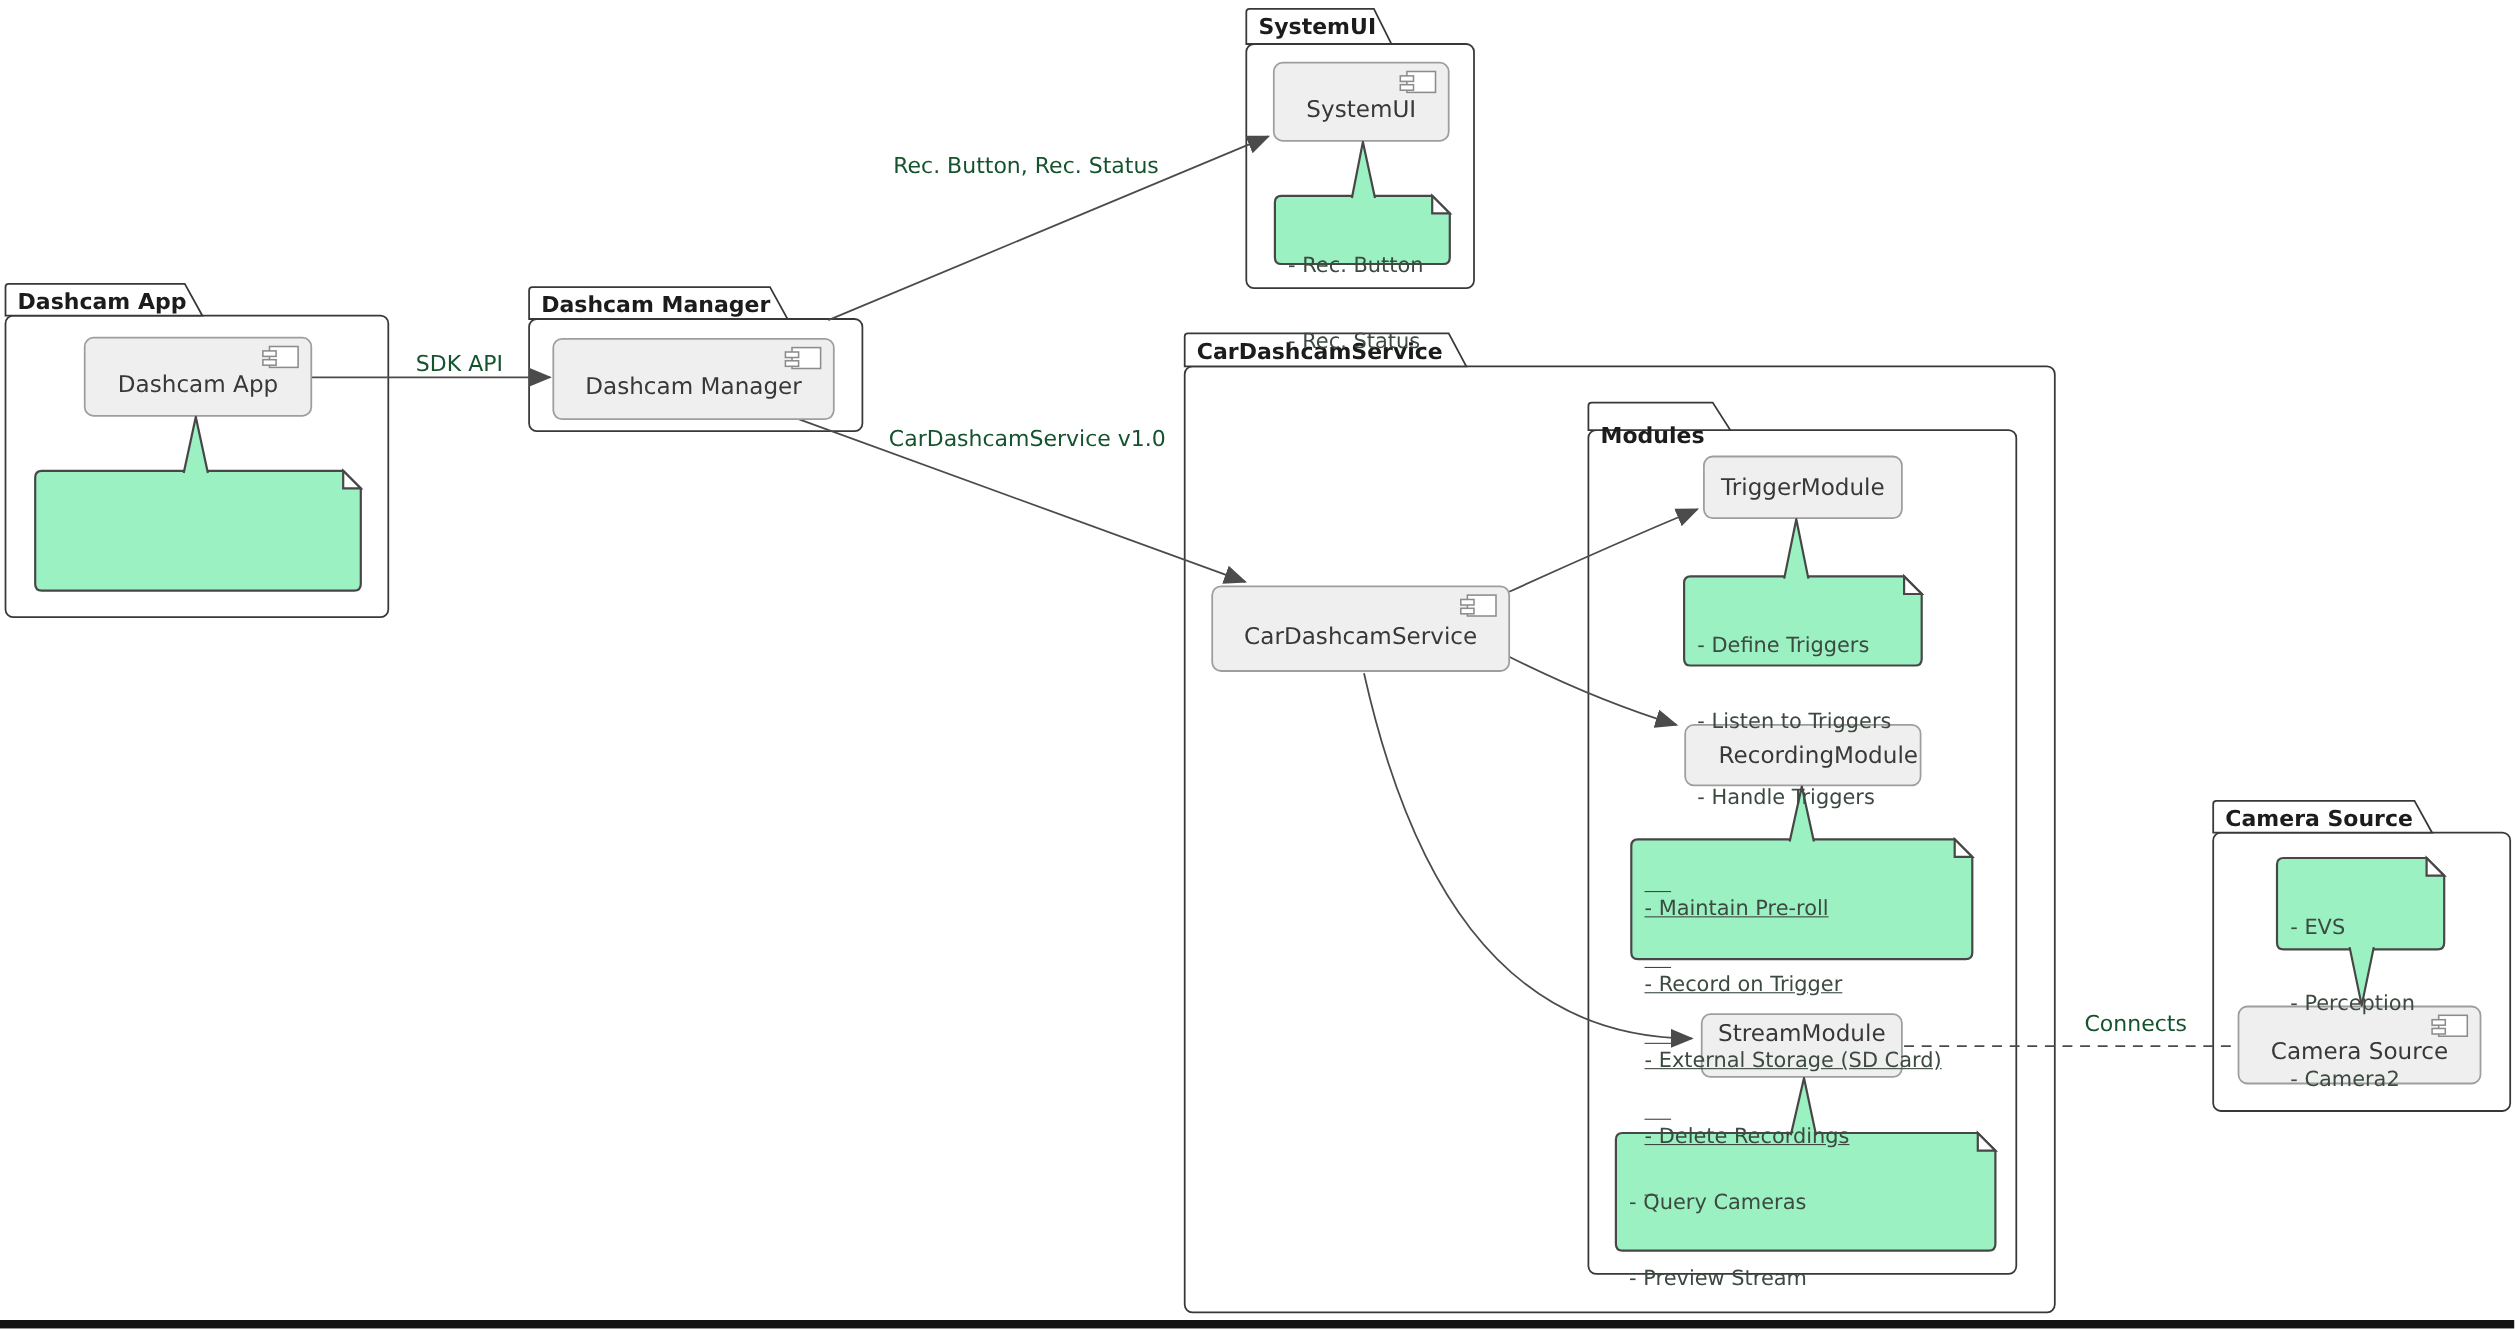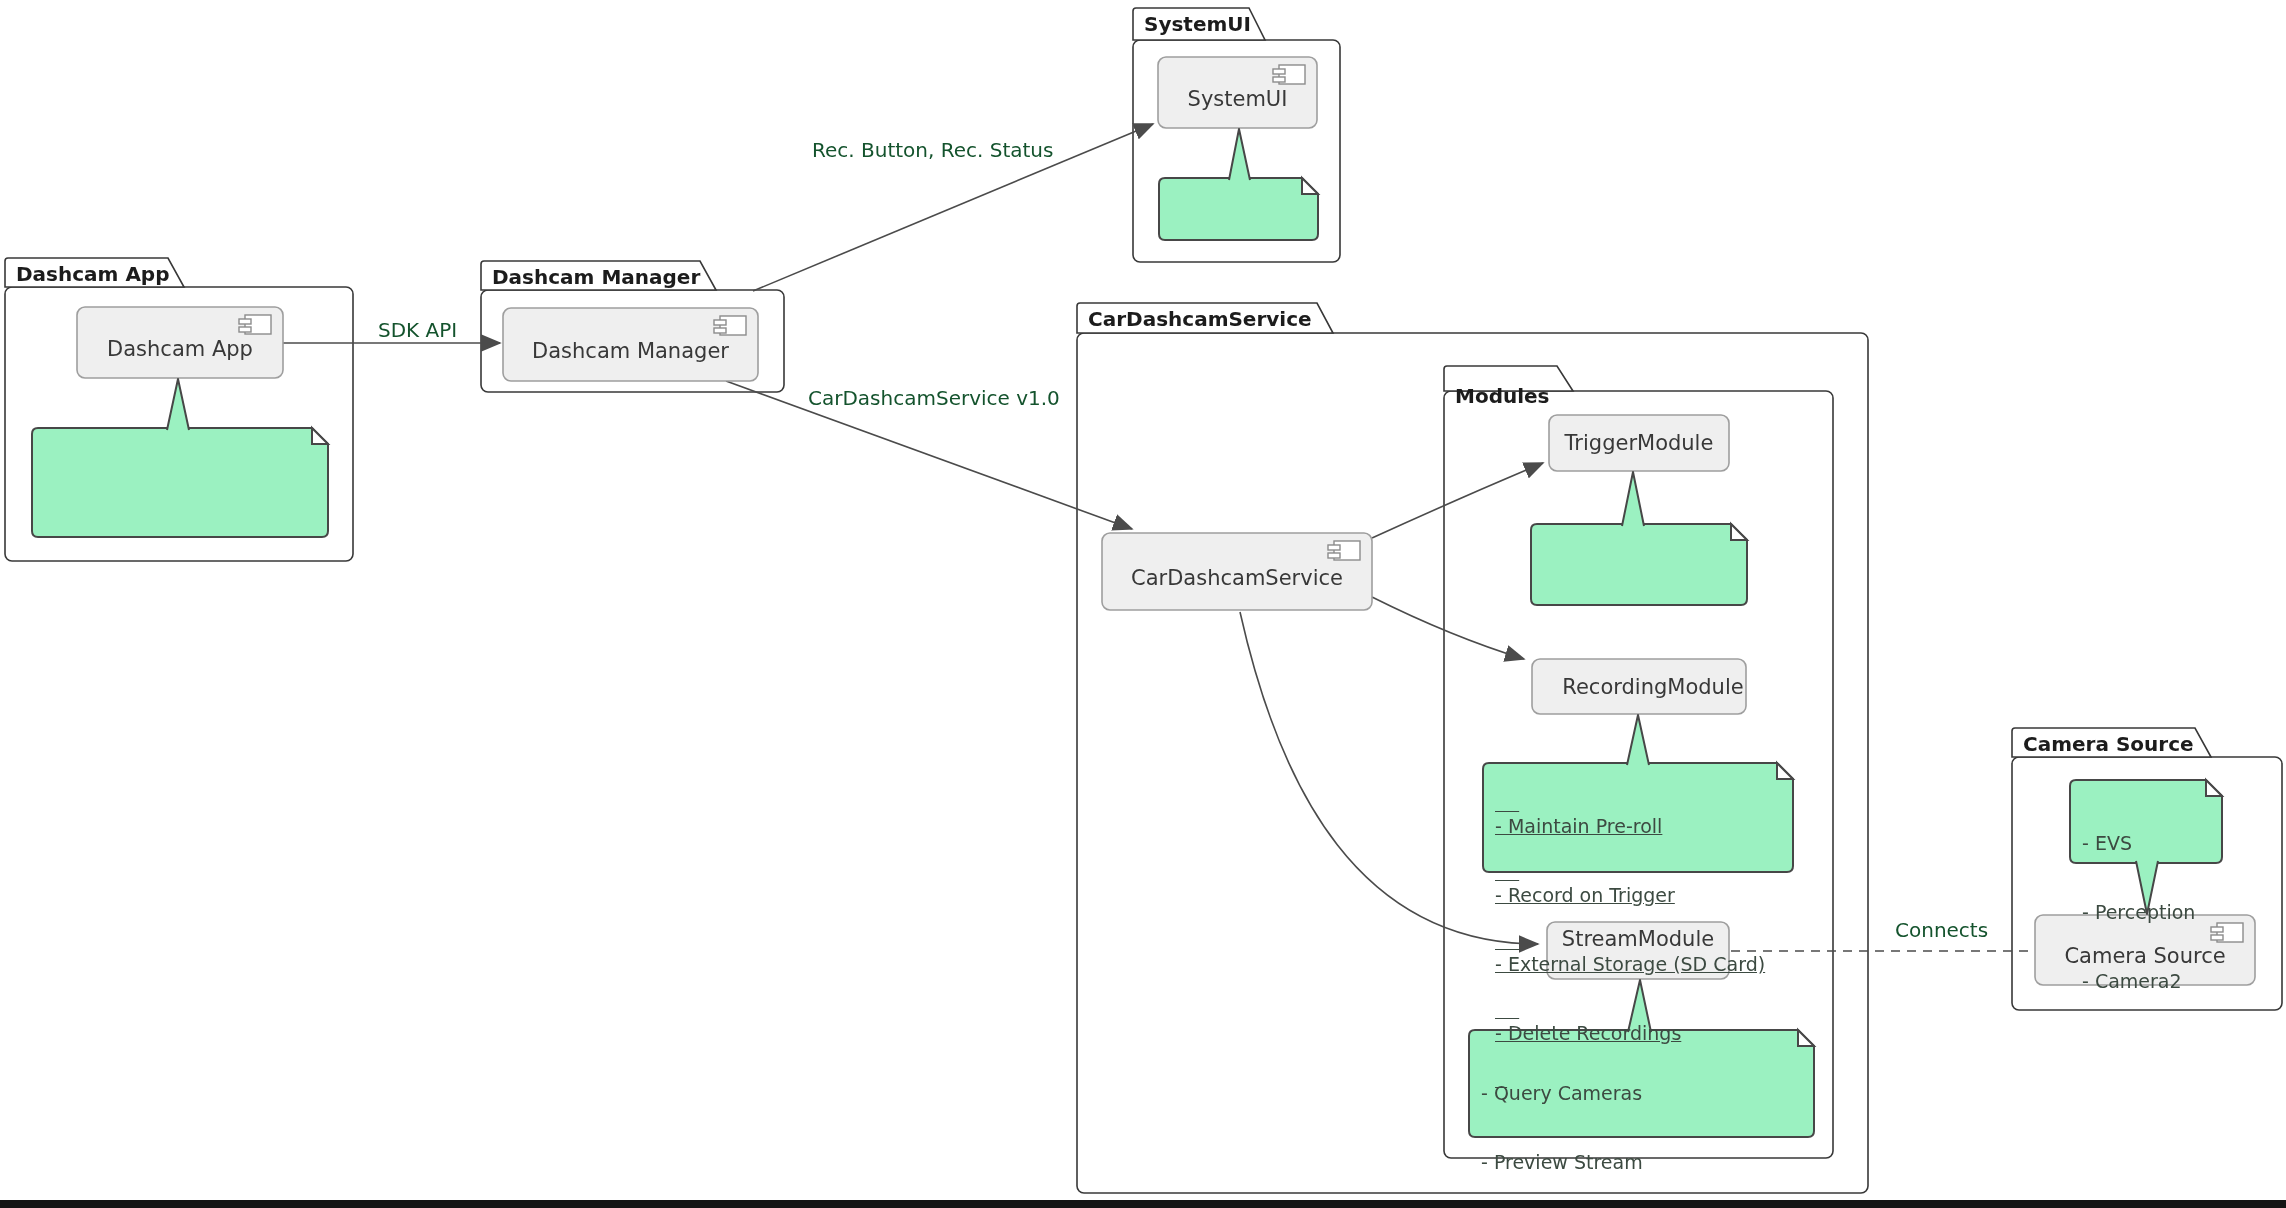--- a/index.html
+++ b/index.html
@@ -151,20 +151,29 @@
 
   <div class="comp-label has-icon" style="left:77px;top:307px;width:206px;height:71px;">Dashcam App</div>
   <div class="comp-label has-icon" style="left:503px;top:308px;width:255px;height:73px;">Dashcam Manager</div>
   <div class="comp-label has-icon" style="left:1158px;top:57px;width:159px;height:71px;">SystemUI</div>
   <div class="comp-label has-icon" style="left:1102px;top:533px;width:270px;height:77px;">CarDashcamService</div>
   <div class="comp-label" style="left:1549px;top:415px;width:180px;height:56px;">TriggerModule</div>
   <div class="comp-label" style="left:1532px;top:659px;width:242px;height:55px;">RecordingModule</div>
   <div class="comp-label" style="left:1547px;top:910px;width:182px;height:57px;">StreamModule</div>
   <div class="comp-label has-icon" style="left:2035px;top:915px;width:220px;height:70px;">Camera Source</div>
 
+  <div class="note-text" style="left:1171px;top:184px;">
+    <div>- Rec. Button</div>
+    <div>- Rec. Status</div>
+  </div>
+  <div class="note-text" style="left:1543px;top:530px;">
+    <div>- Define Triggers</div>
+    <div>- Listen to Triggers</div>
+    <div>- Handle Triggers</div>
+  </div>
   <div class="note-text" style="left:1495px;top:769px;text-decoration:underline;">
     <div>- Maintain Pre-roll</div>
     <div>- Record on Trigger</div>
     <div>- External Storage (SD Card)</div>
     <div>- Delete Recordings</div>
   </div>
   <div class="note-text" style="left:1481px;top:1036px;">
     <div>- Query Cameras</div>
     <div>- Preview Stream</div>
     

